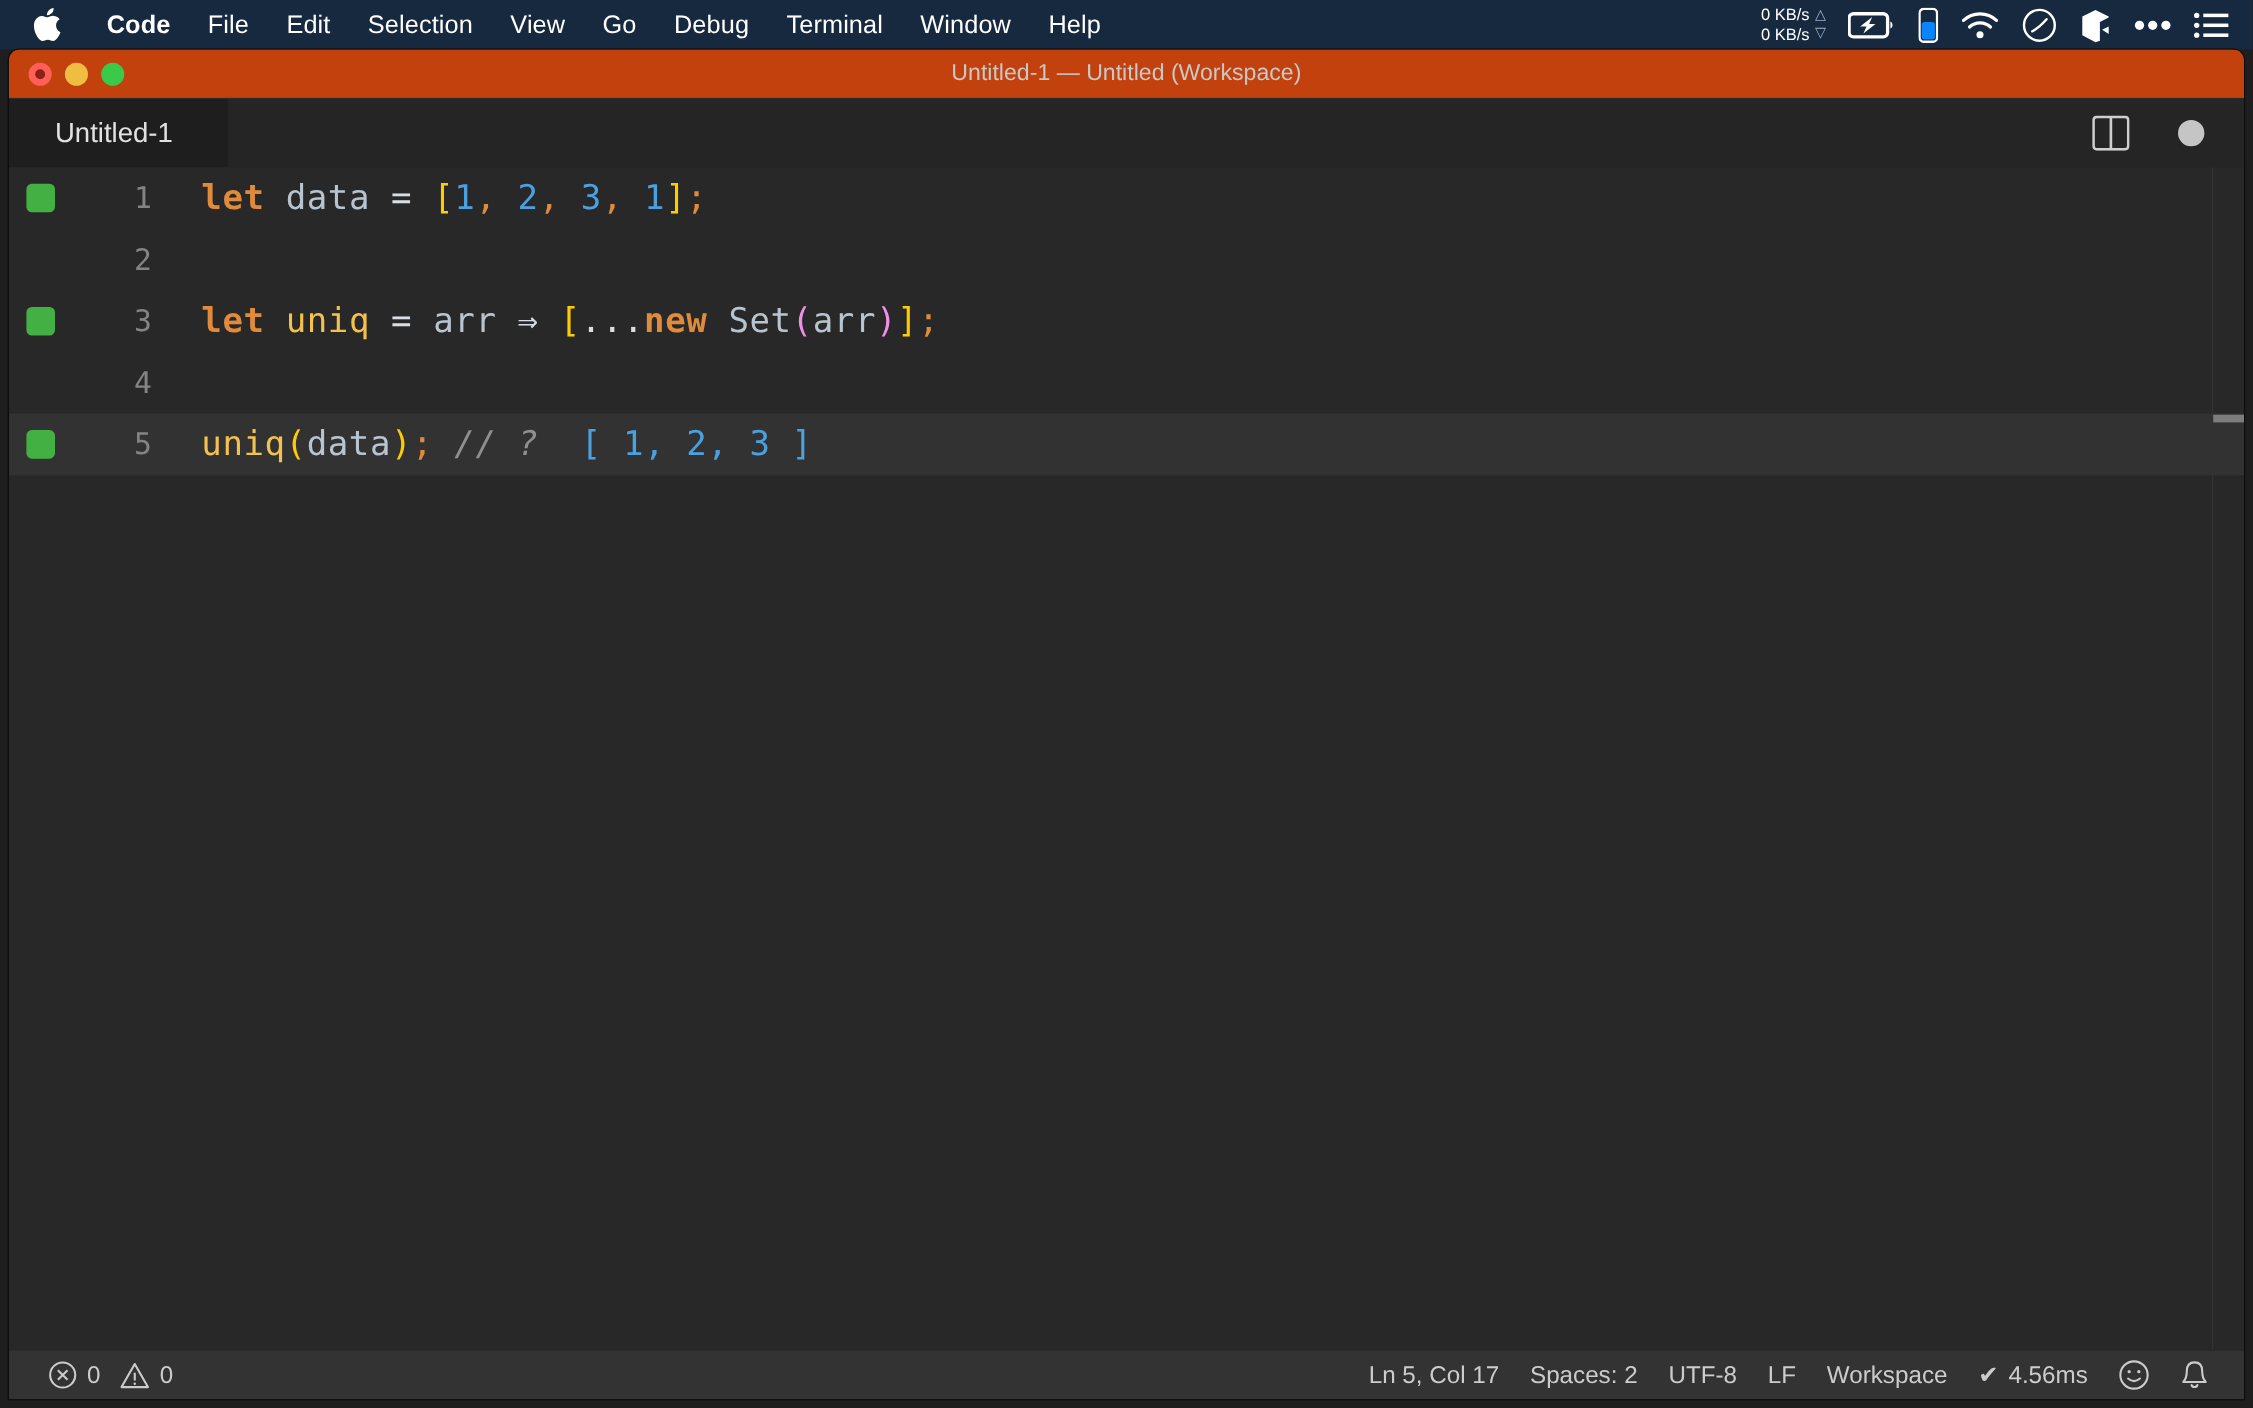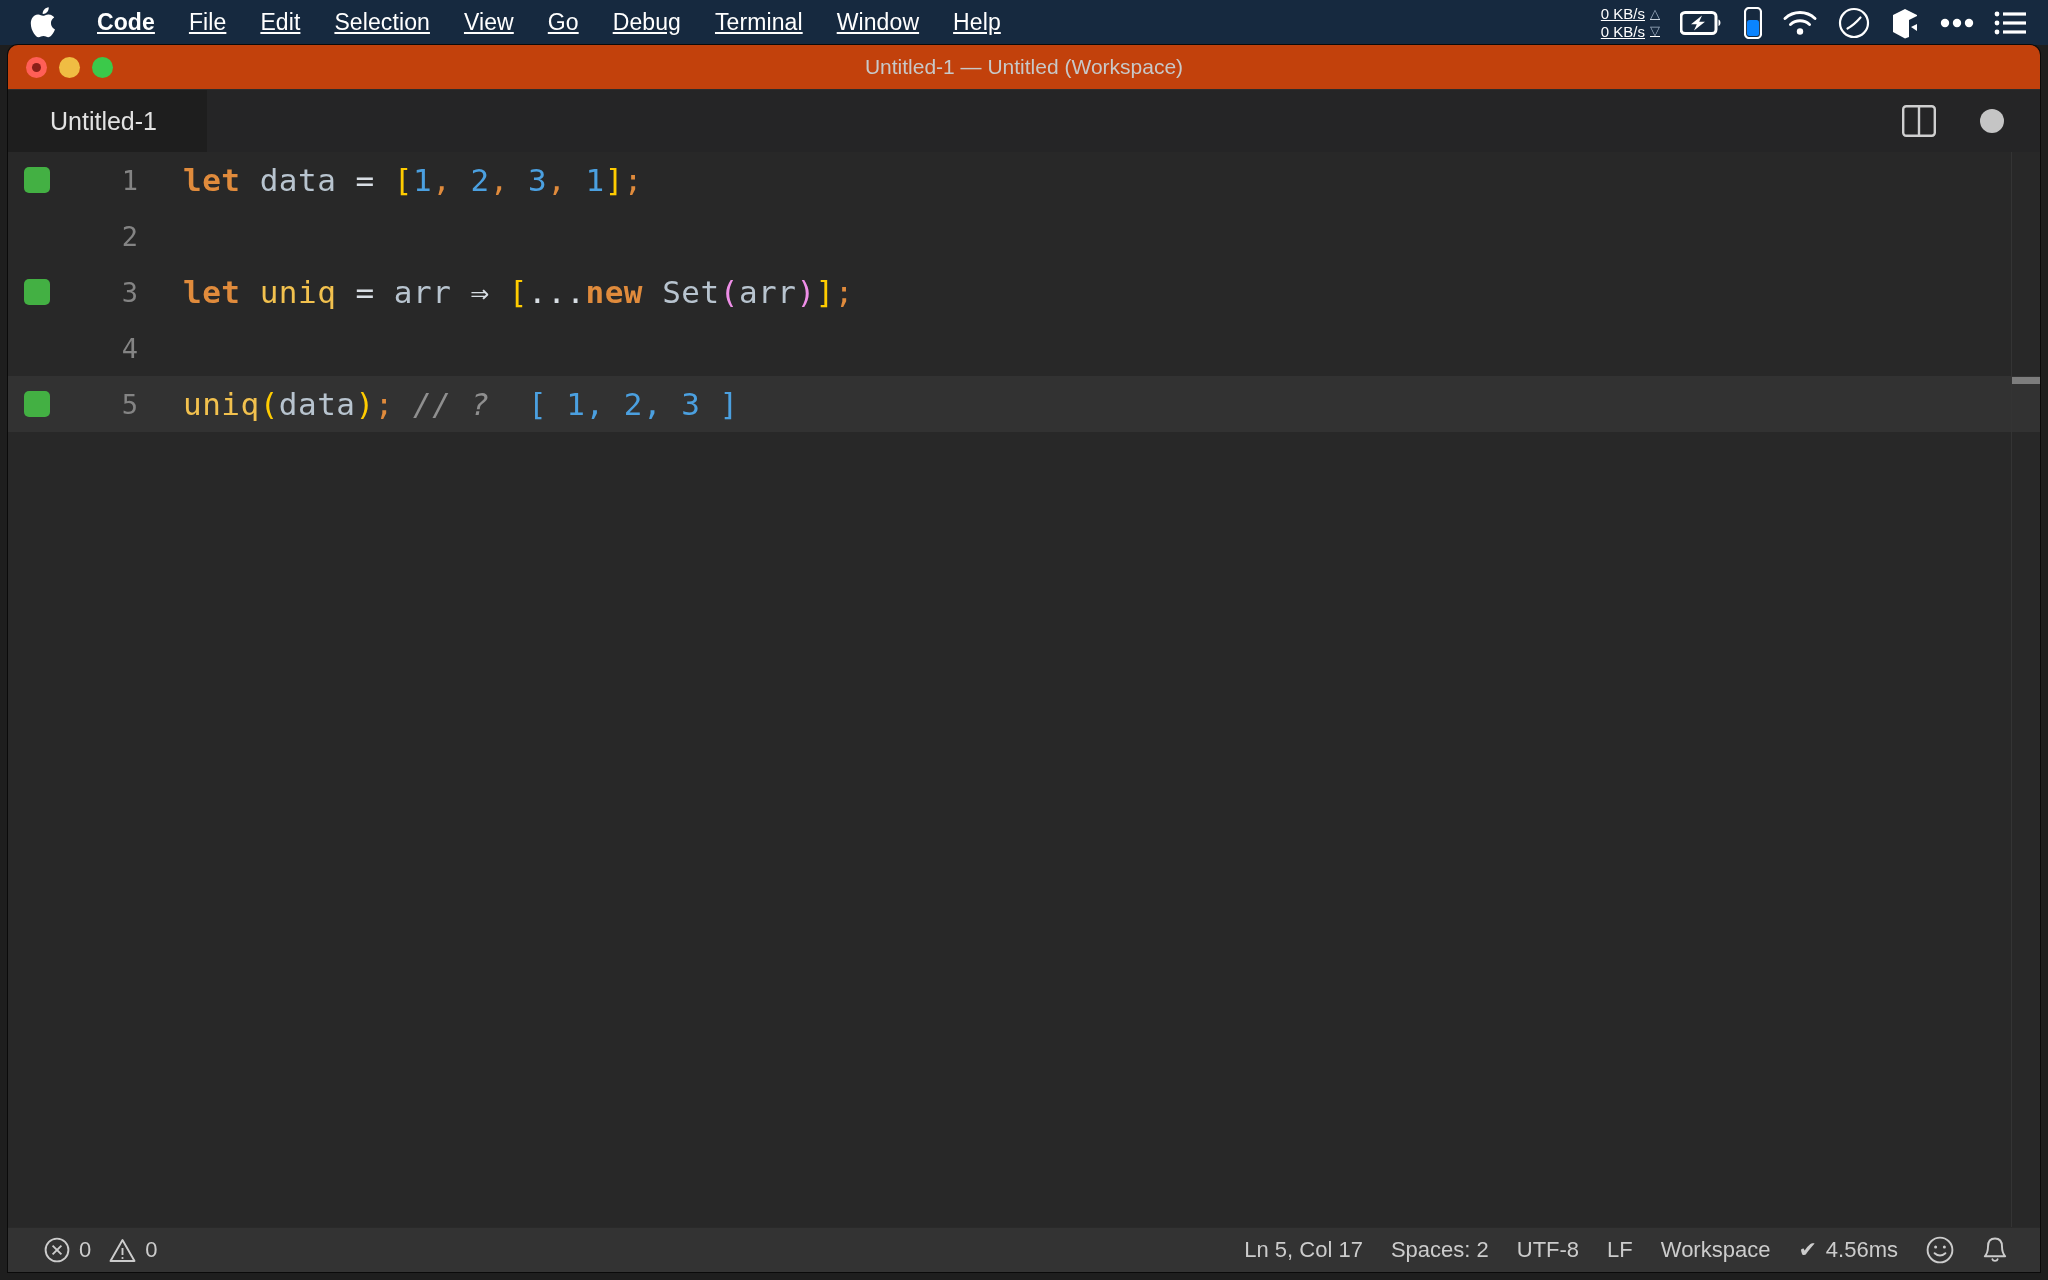--- a/index.html
+++ b/index.html
@@ -16,21 +16,20 @@
   
   #menubar {
     position: absolute;
     top: 0; left: 0;
     width: 2048px;
     height: 45px;
     background: #16293f;
     display: flex;
     align-items: center;
     color: #ffffff;
-    text-decoration: underline;
   }
   #menubar-left {
     display: flex;
     align-items: center;
     height: 45px;
     padding-left: 28px;
   }
   .apple-logo {
     width: 30px; height: 34px;
     margin-right: 22px;
@@ -48,21 +47,21 @@
   #menubar-right {
     margin-left: auto;
     display: flex;
     align-items: center;
     height: 45px;
     padding-right: 22px;
     gap: 20px;
   }
   .net-speed {
     display: flex;
-    align-items: center;
+    align-items: flex-start;
     gap: 5px;
     font-size: 15px;
     line-height: 1.15;
   }
   .net-speed .nums { text-align: right; }
   .net-speed .arrows { color: #9fb0c4; font-size: 13px; line-height: 1.25; }
 
   .mb-icon { display: flex; align-items: center; justify-content: center; }
 
   

